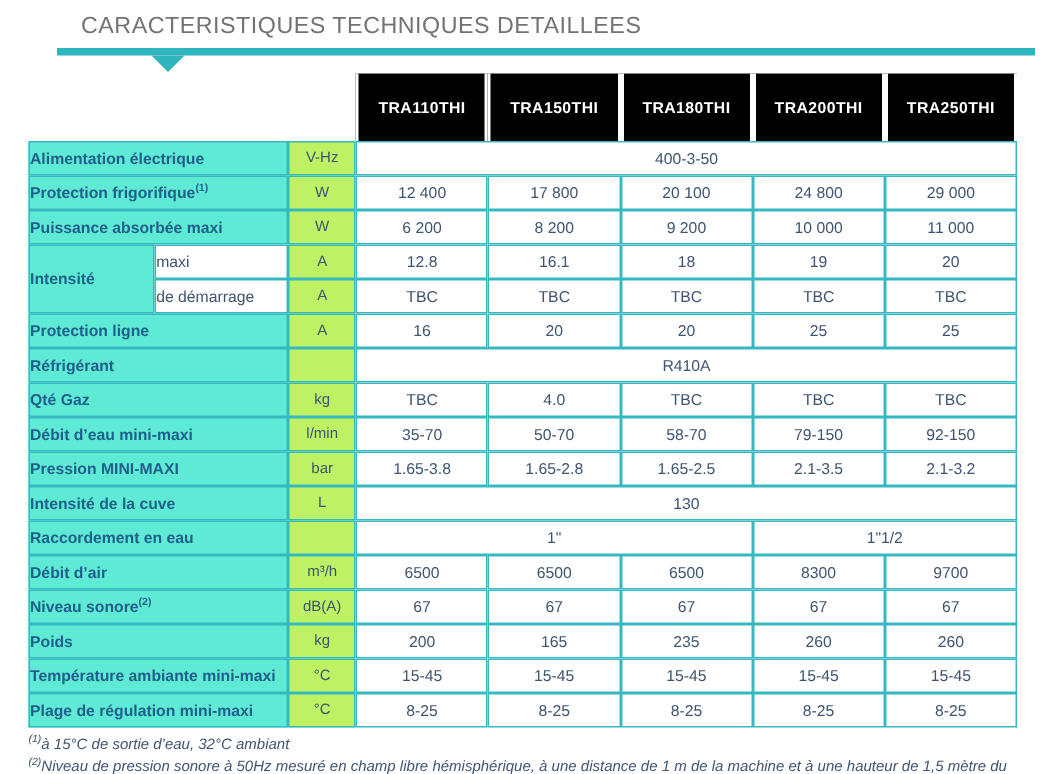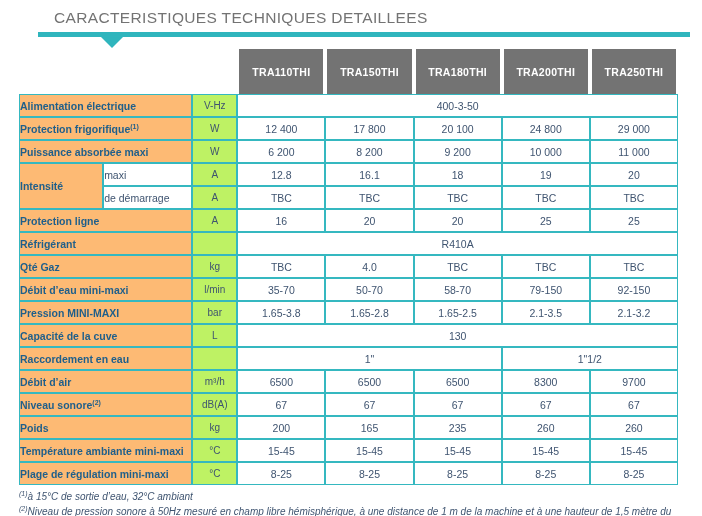--- a/index.html
+++ b/index.html
@@ -81,42 +81,42 @@
   col.c-sublbl  { width: 89px; }
   col.c-unit    { width: 45px; }
   col.c-data    { width: 88px; }
 
   
   .hdr-blank {
     background: #ffffff;
     border: 0;
   }
   .hdr-cell {
-    background: #737373;
+    background: #000000;
     color: #ffffff;
     font-size: 10.5px;
     font-weight: bold;
     letter-spacing: 0.3px;
     text-align: center;
     vertical-align: middle;
     height: 45px;
     border-left: 2px solid #ffffff;
     border-right: 2px solid #ffffff;
   }
 
   
   .lbl {
     color: #1f5f8b;
     font-size: 10.5px;
     font-weight: bold;
     text-align: left;
     padding-left: 7px;
     vertical-align: middle;
     border: 1px solid #35b8c0;
-    background: #fdba74;
+    background: #5eead4;
     height: 21px;
     white-space: nowrap;
     overflow: hidden;
   }
   .sublbl {
     color: #3f5470;
     font-size: 10.5px;
     font-weight: 400;
     vertical-align: middle;
     border: 1px solid #35b8c0;
@@ -284,21 +284,21 @@
           <tr>
             <td class="lbl" colspan="2"><span>Pression MINI-MAXI</span></td>
             <td class="unit">bar</td>
             <td class="val">1.65-3.8</td>
             <td class="val">1.65-2.8</td>
             <td class="val">1.65-2.5</td>
             <td class="val">2.1-3.5</td>
             <td class="val">2.1-3.2</td>
           </tr>
           <tr>
-            <td class="lbl" colspan="2"><span>Capacité de la cuve</span></td>
+            <td class="lbl" colspan="2"><span>Intensité de la cuve</span></td>
             <td class="unit">L</td>
             <td class="val" colspan="5">130</td>
           </tr>
           <tr>
             <td class="lbl" colspan="2"><span>Raccordement en eau</span></td>
             <td class="unit"></td>
             <td class="val" colspan="3">1"</td>
             <td class="val" colspan="2">1"1/2</td>
           </tr>
           <tr>

